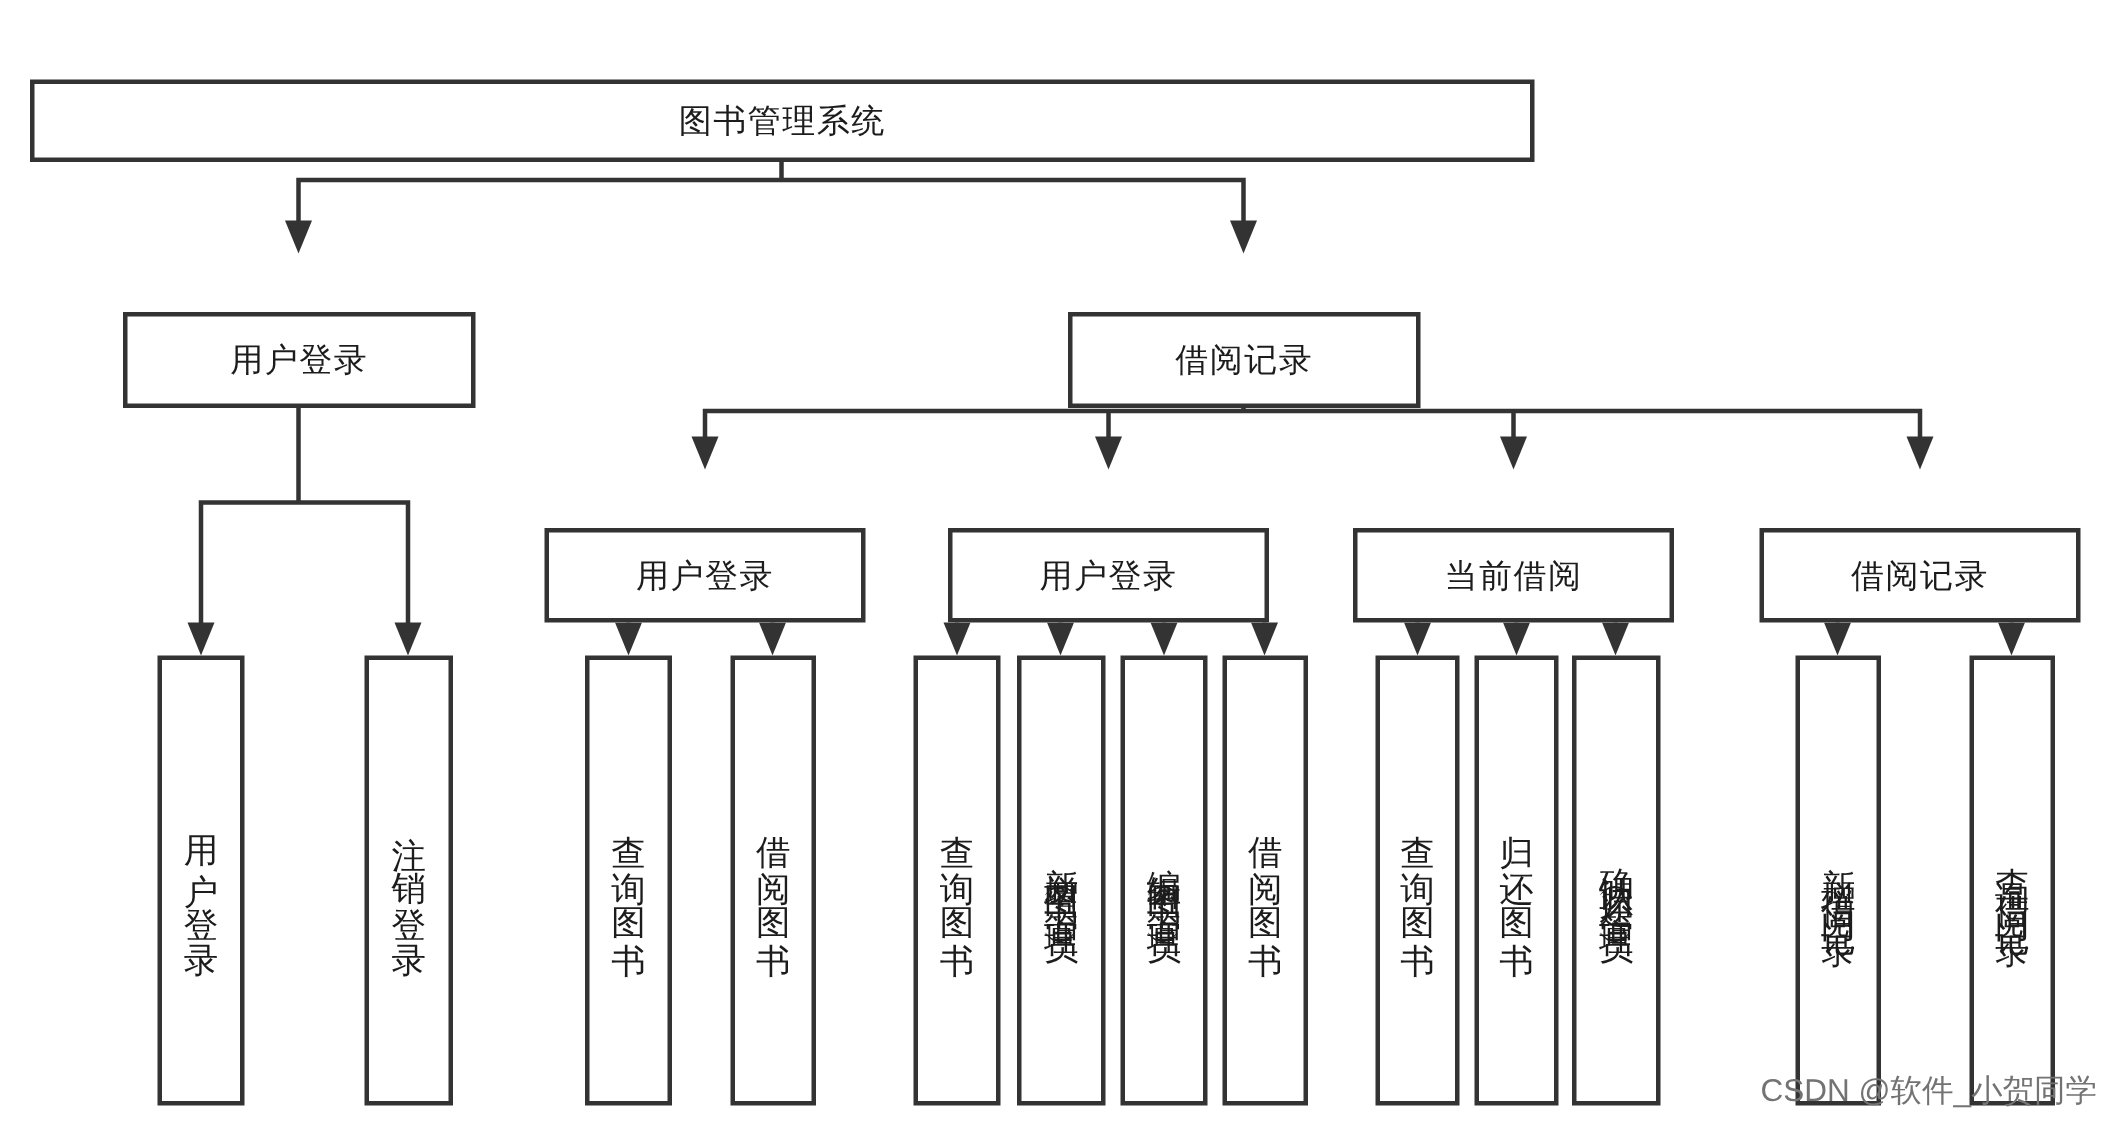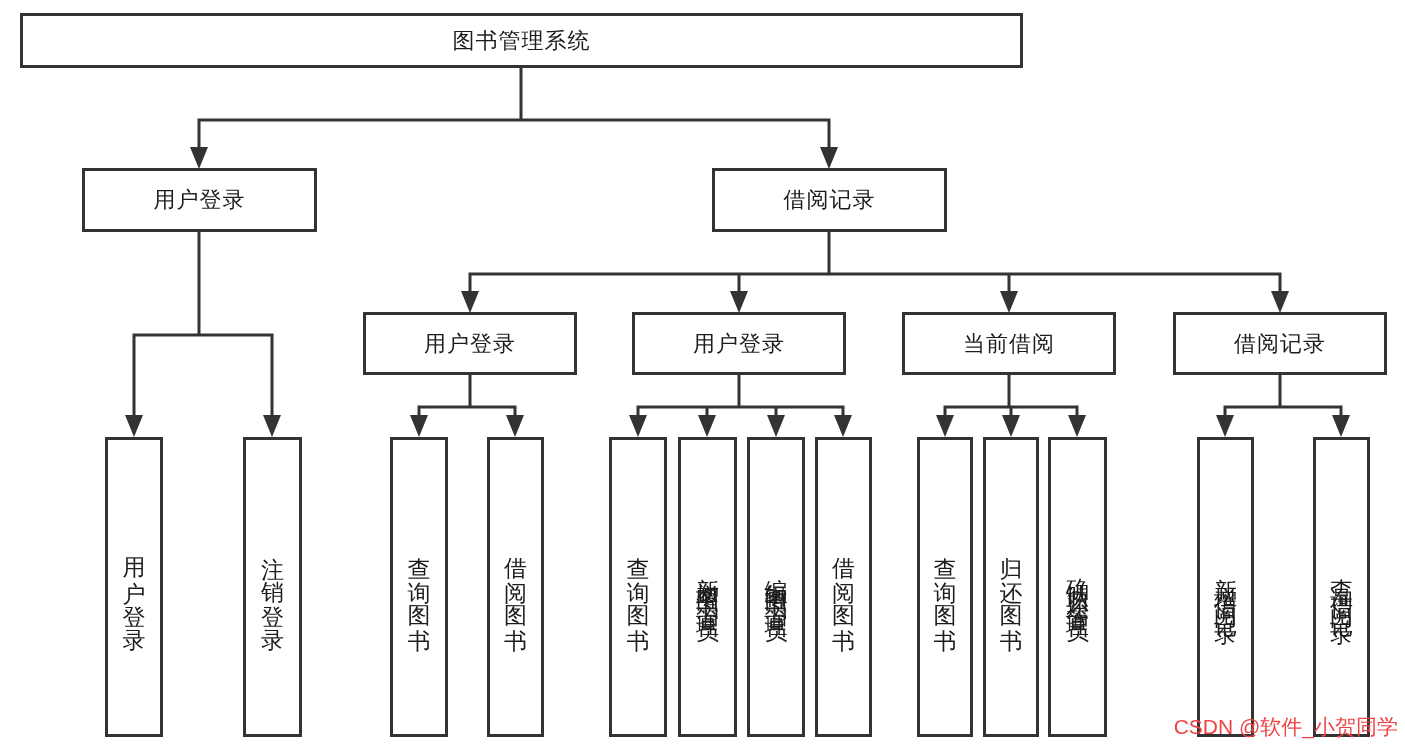--- a/index.html
+++ b/index.html
@@ -5,37 +5,37 @@
   html,body{margin:0;padding:0;background:#fff;}
   #stage{
     position:relative;width:1405px;height:747px;background:#ffffff;
     font-family:"Liberation Sans","DejaVu Sans",sans-serif;
     overflow:hidden;
   }
   #wires{position:absolute;left:0;top:0;width:1405px;height:747px;}
   .hbox{
     position:absolute;box-sizing:border-box;background:#fff;
     border:3px solid #333;display:flex;align-items:center;justify-content:center;
-    font-size:22px;color:#1c1c1c;letter-spacing:1px;
+    font-size:22px;color:#1c1c1c;letter-spacing:1px;margin-top:40px;
   }
   .vbox{
     position:absolute;box-sizing:border-box;background:#fff;
     border:3px solid #333;display:flex;align-items:center;justify-content:center;
     color:#1c1c1c;
   }
   .vlabel{
     writing-mode:vertical-rl;text-orientation:mixed;
     font-size:23px;line-height:1;white-space:nowrap;
   }
   .sp4{letter-spacing:24px;}
   .sp6{letter-spacing:9px;}
   .sp9{letter-spacing:6px;}
   #watermark{
     position:absolute;top:713px;left:1168px;width:230px;text-align:right;
-    font-size:21px;color:#ef4444;z-index:5;white-space:nowrap;
+    font-size:21px;color:#737373;z-index:5;white-space:nowrap;
   }
   .wire{stroke:#333;stroke-width:3;fill:none;}
   .arrow{fill:#333;stroke:none;}
 </style>
 </head>
 <body>
 
 <div id="stage">
 
   <svg id="wires" viewBox="0 0 1405 747" xmlns="http://www.w3.org/2000/svg">

